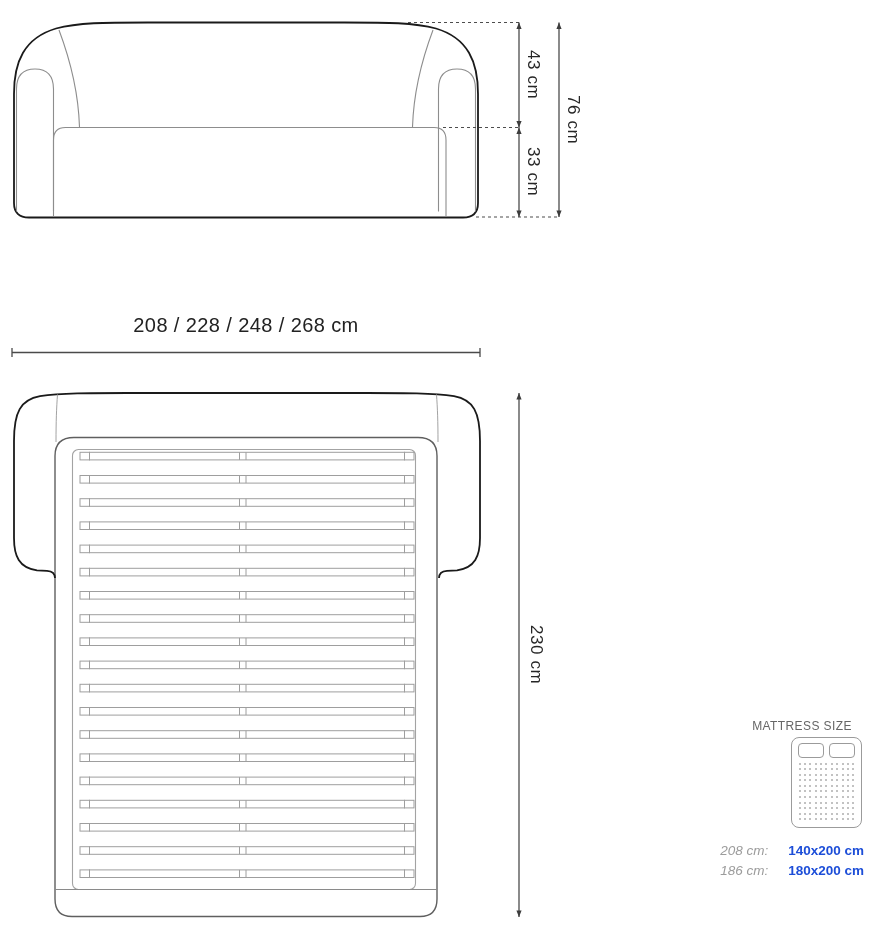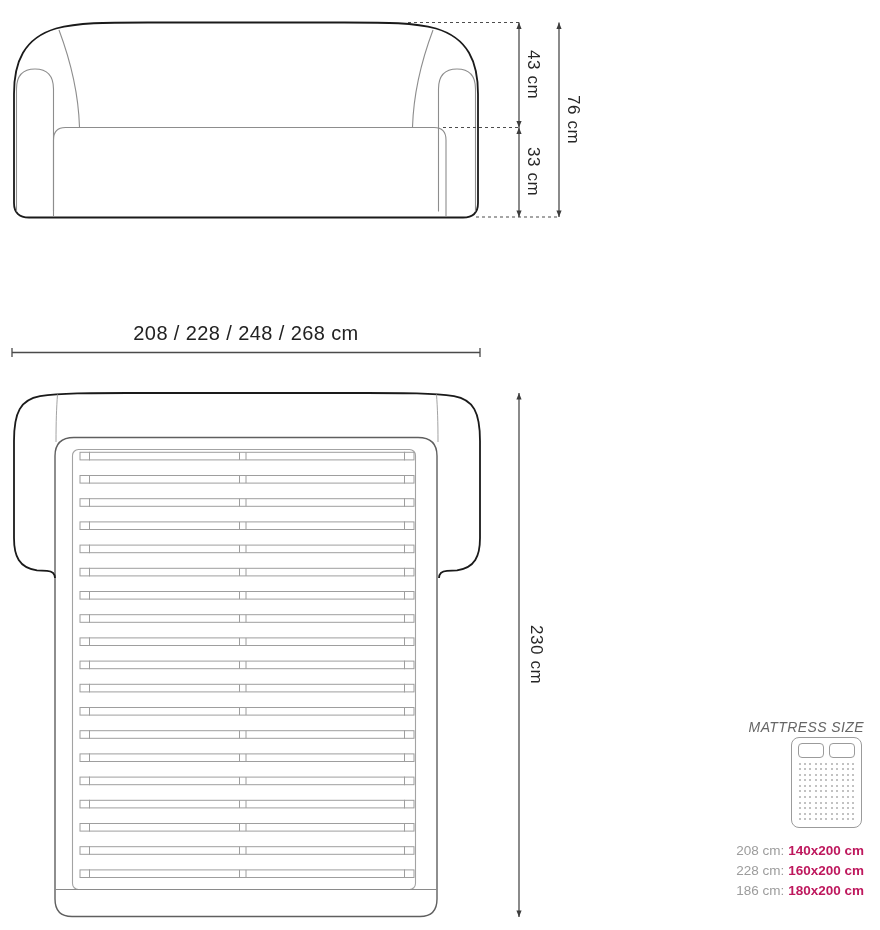--- a/index.html
+++ b/index.html
@@ -9,46 +9,46 @@
   }
   .artboard{position:absolute;left:0;top:0;width:880px;height:930px;}
   svg{position:absolute;left:0;top:0;}
   .vlabel{
     position:absolute;display:flex;align-items:center;justify-content:center;
     writing-mode:vertical-rl;text-orientation:mixed;
     font-size:17px;color:#262626;letter-spacing:0.6px;white-space:nowrap;
   }
   .hlabel{
     position:absolute;text-align:center;font-size:20px;color:#222222;
-    letter-spacing:0.4px;white-space:nowrap;margin-top:8px;
+    letter-spacing:0.4px;white-space:nowrap;
   }
   .mattress-title{
-    position:absolute;left:740px;top:719px;width:124px;text-align:right;
-    font-size:14px;letter-spacing:0.4px;color:#666666;white-space:nowrap;font-style:italic;
+    position:absolute;left:740px;top:719px;width:124px;text-align:center;
+    font-size:12px;letter-spacing:0.4px;color:#666666;white-space:nowrap;
   }
   .mattress-icon{
     position:absolute;left:791px;top:737px;width:71px;height:91px;
     border:1.4px solid #9b9b9b;border-radius:8px;box-sizing:border-box;background:#fff;
   }
   .pillow{
     position:absolute;top:5px;width:26px;height:15px;
     border:1.1px solid #9b9b9b;border-radius:4px;box-sizing:border-box;
   }
   .pillow.p1{left:6px;}
   .pillow.p2{left:36.5px;}
   .mattress-dots{
     position:absolute;left:5px;right:5px;top:23px;bottom:5px;
     display:grid;grid-template-columns:repeat(11,1fr);grid-template-rows:repeat(11,1fr);
     align-items:center;justify-items:center;
   }
   .mattress-dots i{display:block;width:2px;height:2px;border-radius:50%;background:#aeaeae;}
   .size-list{position:absolute;left:700px;top:841px;width:164px;}
   .size-row{height:20px;line-height:20px;text-align:right;font-size:13.5px;white-space:nowrap;}
-  .size-label{color:#9c9c9c;margin-right:4px;}
-  .size-value{color:#be185d;font-weight:bold;}
+  .size-label{color:#9c9c9c;margin-right:20px;font-style:italic;}
+  .size-value{color:#1d4ed8;font-weight:bold;}
 </style>
 </head>
 <body>
 
 <div class="artboard">
 
   <svg width="880" height="930" viewBox="0 0 880 930">
 
     <g fill="none">
       <path d="M 14,203 L 14,94 C 14,62 24,38 56,28.5 C 78,22.5 104,22.5 148,22.5 L 344,22.5
@@ -333,21 +333,18 @@
           <i></i>
           <i></i>
         </div>
     </div>
 
     <div class="size-list">
       <div class="size-row">
         <span class="size-label">208 cm:</span><span class="size-value">140x200 cm</span>
       </div>
       <div class="size-row">
-        <span class="size-label">228 cm:</span><span class="size-value">160x200 cm</span>
-      </div>
-      <div class="size-row">
         <span class="size-label">186 cm:</span><span class="size-value">180x200 cm</span>
       </div>
     </div>
   </div>
 
 </div>
 
 </body></html>

